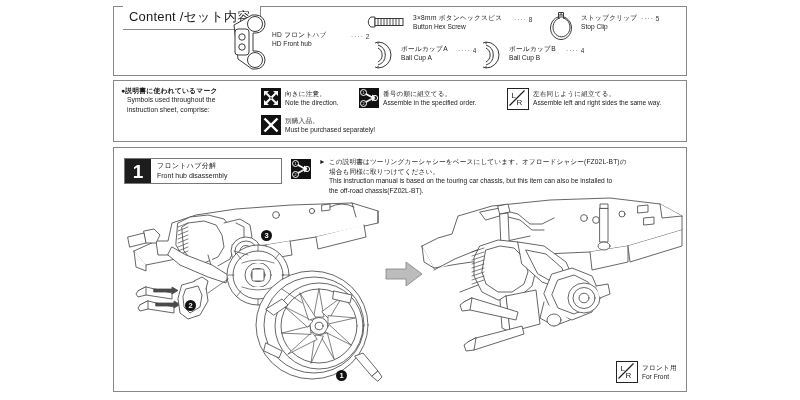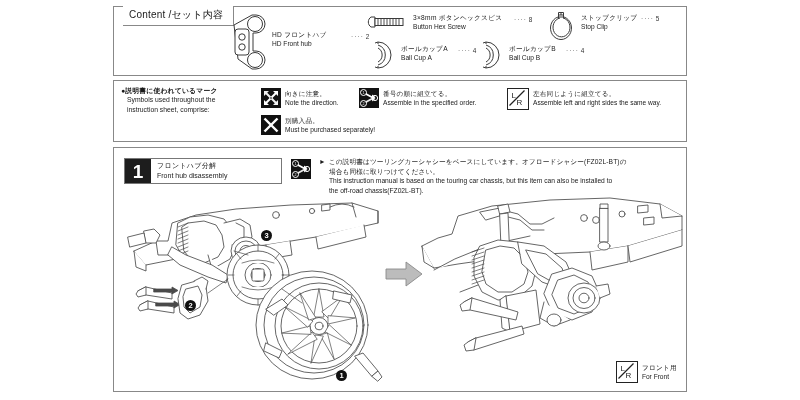--- a/index.html
+++ b/index.html
@@ -33,21 +33,21 @@
   #panel-contents { left: 113px; top: 6px; width: 574px; height: 70px; }
 
   .contents-tab {
     position: absolute;
     left: 9px;
     top: -1px;
     border: 1px solid #888888;
     border-top: none;
     border-left: none;
     padding: 2px 10px 3px 6px;
-    font-size: 10px;
+    font-size: 13px;
     letter-spacing: .2px;
     background: #fff;
     white-space: nowrap;
   }
 
   .part {
     position: absolute;
   }
   .part-art {
     position: absolute;

